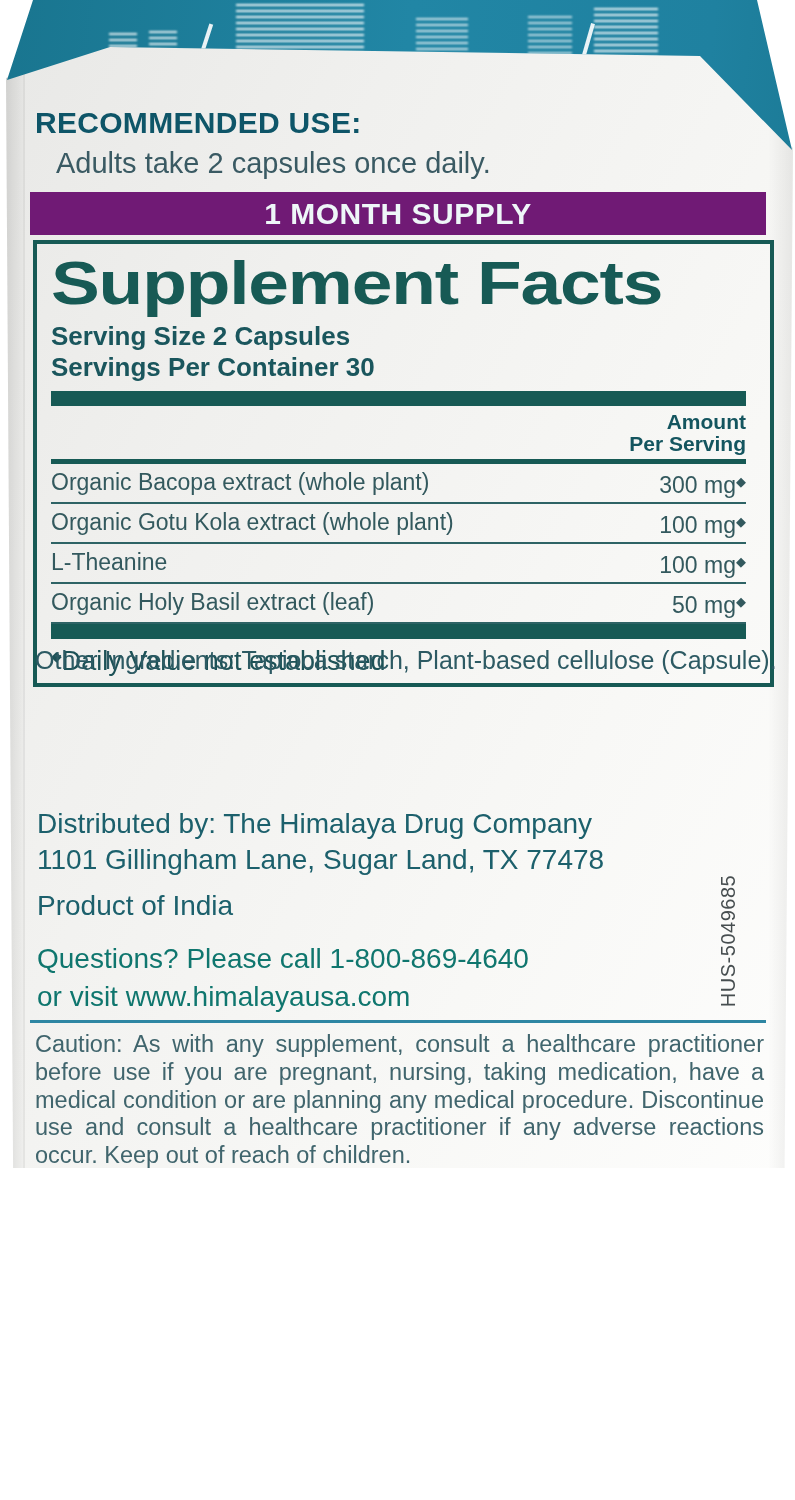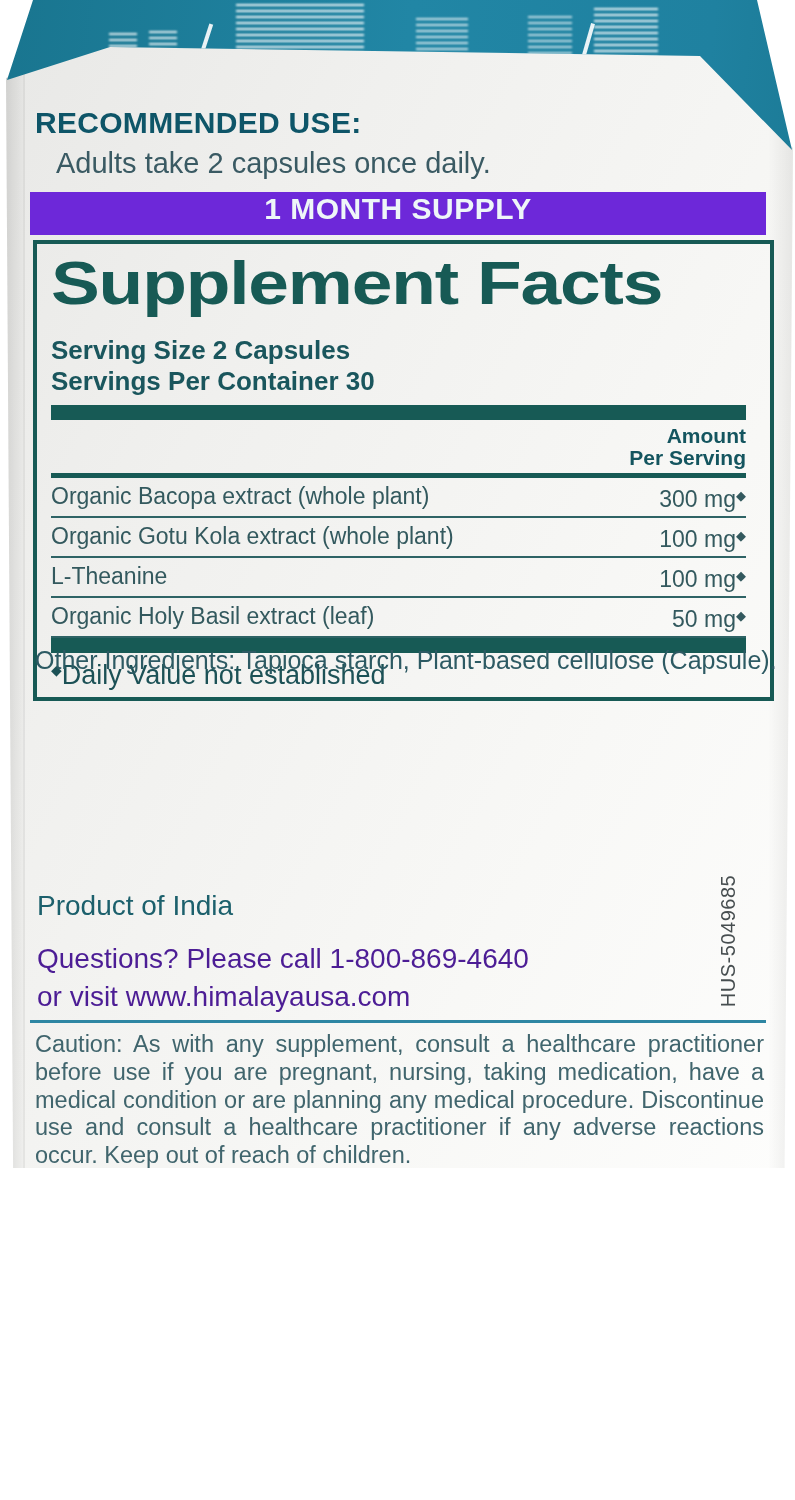--- a/index.html
+++ b/index.html
@@ -26,46 +26,46 @@
   .slash{position:absolute;width:4px;background:rgba(255,255,255,.9);filter:blur(.6px);}
 
   
   .content{position:absolute;inset:0;z-index:3;}
   .abs{position:absolute;}
 
   .h-teal{color:#0e5568;font-weight:bold;}
   .recommended{left:35px;top:106px;font-size:30px;letter-spacing:.3px;}
   .adults{left:35px;top:147px;font-size:29px;color:#3a5a63;margin-left:21px;}
 
-  .banner{left:30px;top:192px;width:736px;height:43px;background:#6d28d9;
+  .banner{left:30px;top:192px;width:736px;height:43px;background:#701a75;
           color:#eef6f8;font-weight:bold;font-size:30px;letter-spacing:.5px;
-          display:flex;justify-content:center;}
+          display:flex;align-items:center;justify-content:center;}
 
   
   .facts{left:33px;top:240px;width:695px;border:4px solid #175a55;padding:6px 24px 0 14px;
          color:#1c5156;}
   .facts-title{font-weight:bold;color:#175a55;font-size:62px;line-height:62px;letter-spacing:-1px;
                transform:scale(1.18,1);transform-origin:0 60%;white-space:nowrap;margin-top:2px;}
-  .serving{font-weight:bold;font-size:26px;line-height:31px;color:#1a565d;margin-top:21px;}
+  .serving{font-weight:bold;font-size:26px;line-height:31px;color:#1a565d;margin-top:7px;}
   .bar{height:15px;background:#175a55;margin-top:8px;}
   .amt-head{text-align:right;font-weight:bold;font-size:21px;line-height:22px;color:#14555f;margin-top:5px;}
   .rule{height:5px;background:#175a55;margin-top:4px;}
   .frow{display:flex;justify-content:space-between;align-items:flex-start;
         font-size:23px;line-height:26px;color:#33595e;
         padding:5px 0 4px 0;border-bottom:2px solid #2e6365;}
   .frow:last-of-type{border-bottom:none;}
   sup.dv{font-size:13px;vertical-align:7px;color:#33595e;}
   .footnote{font-size:27px;color:#1c5156;padding:7px 0 6px 0;}
   .footnote sup{font-size:14px;vertical-align:9px;}
 
   .other-ing{left:35px;top:646px;font-size:25px;color:#2d5a63;}
 
   .dist{left:37px;top:806px;font-size:28px;line-height:36px;color:#1c606c;font-weight:500;}
   .origin{left:37px;top:890px;font-size:28px;color:#1c606c;font-weight:500;}
-  .contact{left:37px;top:940px;font-size:28px;line-height:38px;color:#4c1d95;font-weight:500;}
+  .contact{left:37px;top:940px;font-size:28px;line-height:38px;color:#0f766e;font-weight:500;}
 
   .hus{left:655px;top:928px;width:150px;height:26px;transform:rotate(-90deg);
        font-size:20px;letter-spacing:.5px;color:#474e50;text-align:center;}
 
   .divider{left:30px;top:1020px;width:736px;height:3px;background:#2e86a3;}
 
   .caution{left:35px;top:1031px;width:729px;font-size:23.5px;line-height:27.8px;
            color:#40656d;text-align:justify;}
 
   .fda-box{left:33px;top:1172px;width:699px;border:3px solid #235e66;padding:12px 12px 14px 12px;
@@ -137,20 +137,24 @@
         <span>Organic Holy Basil extract (leaf)</span>
         <span><span>50 mg</span><sup class="dv">◆</sup></span>
       </div>
 
       <div class="bar" style="margin-top:0;"></div>
       <div class="footnote"><sup>◆</sup><span>Daily Value not established</span></div>
     </div>
 
     <div class="abs other-ing">Other Ingredients: Tapioca starch, Plant-based cellulose (Capsule).</div>
 
+    <div class="abs dist">
+      <div>Distributed by: The Himalaya Drug Company</div>
+      <div>1101 Gillingham Lane, Sugar Land, TX 77478</div>
+    </div>
 
     <div class="abs origin">Product of India</div>
 
     <div class="abs hus">HUS-5049685</div>
 
     <div class="abs contact">
       <div>Questions? Please call 1-800-869-4640</div>
       <div>or visit www.himalayausa.com</div>
     </div>
 

